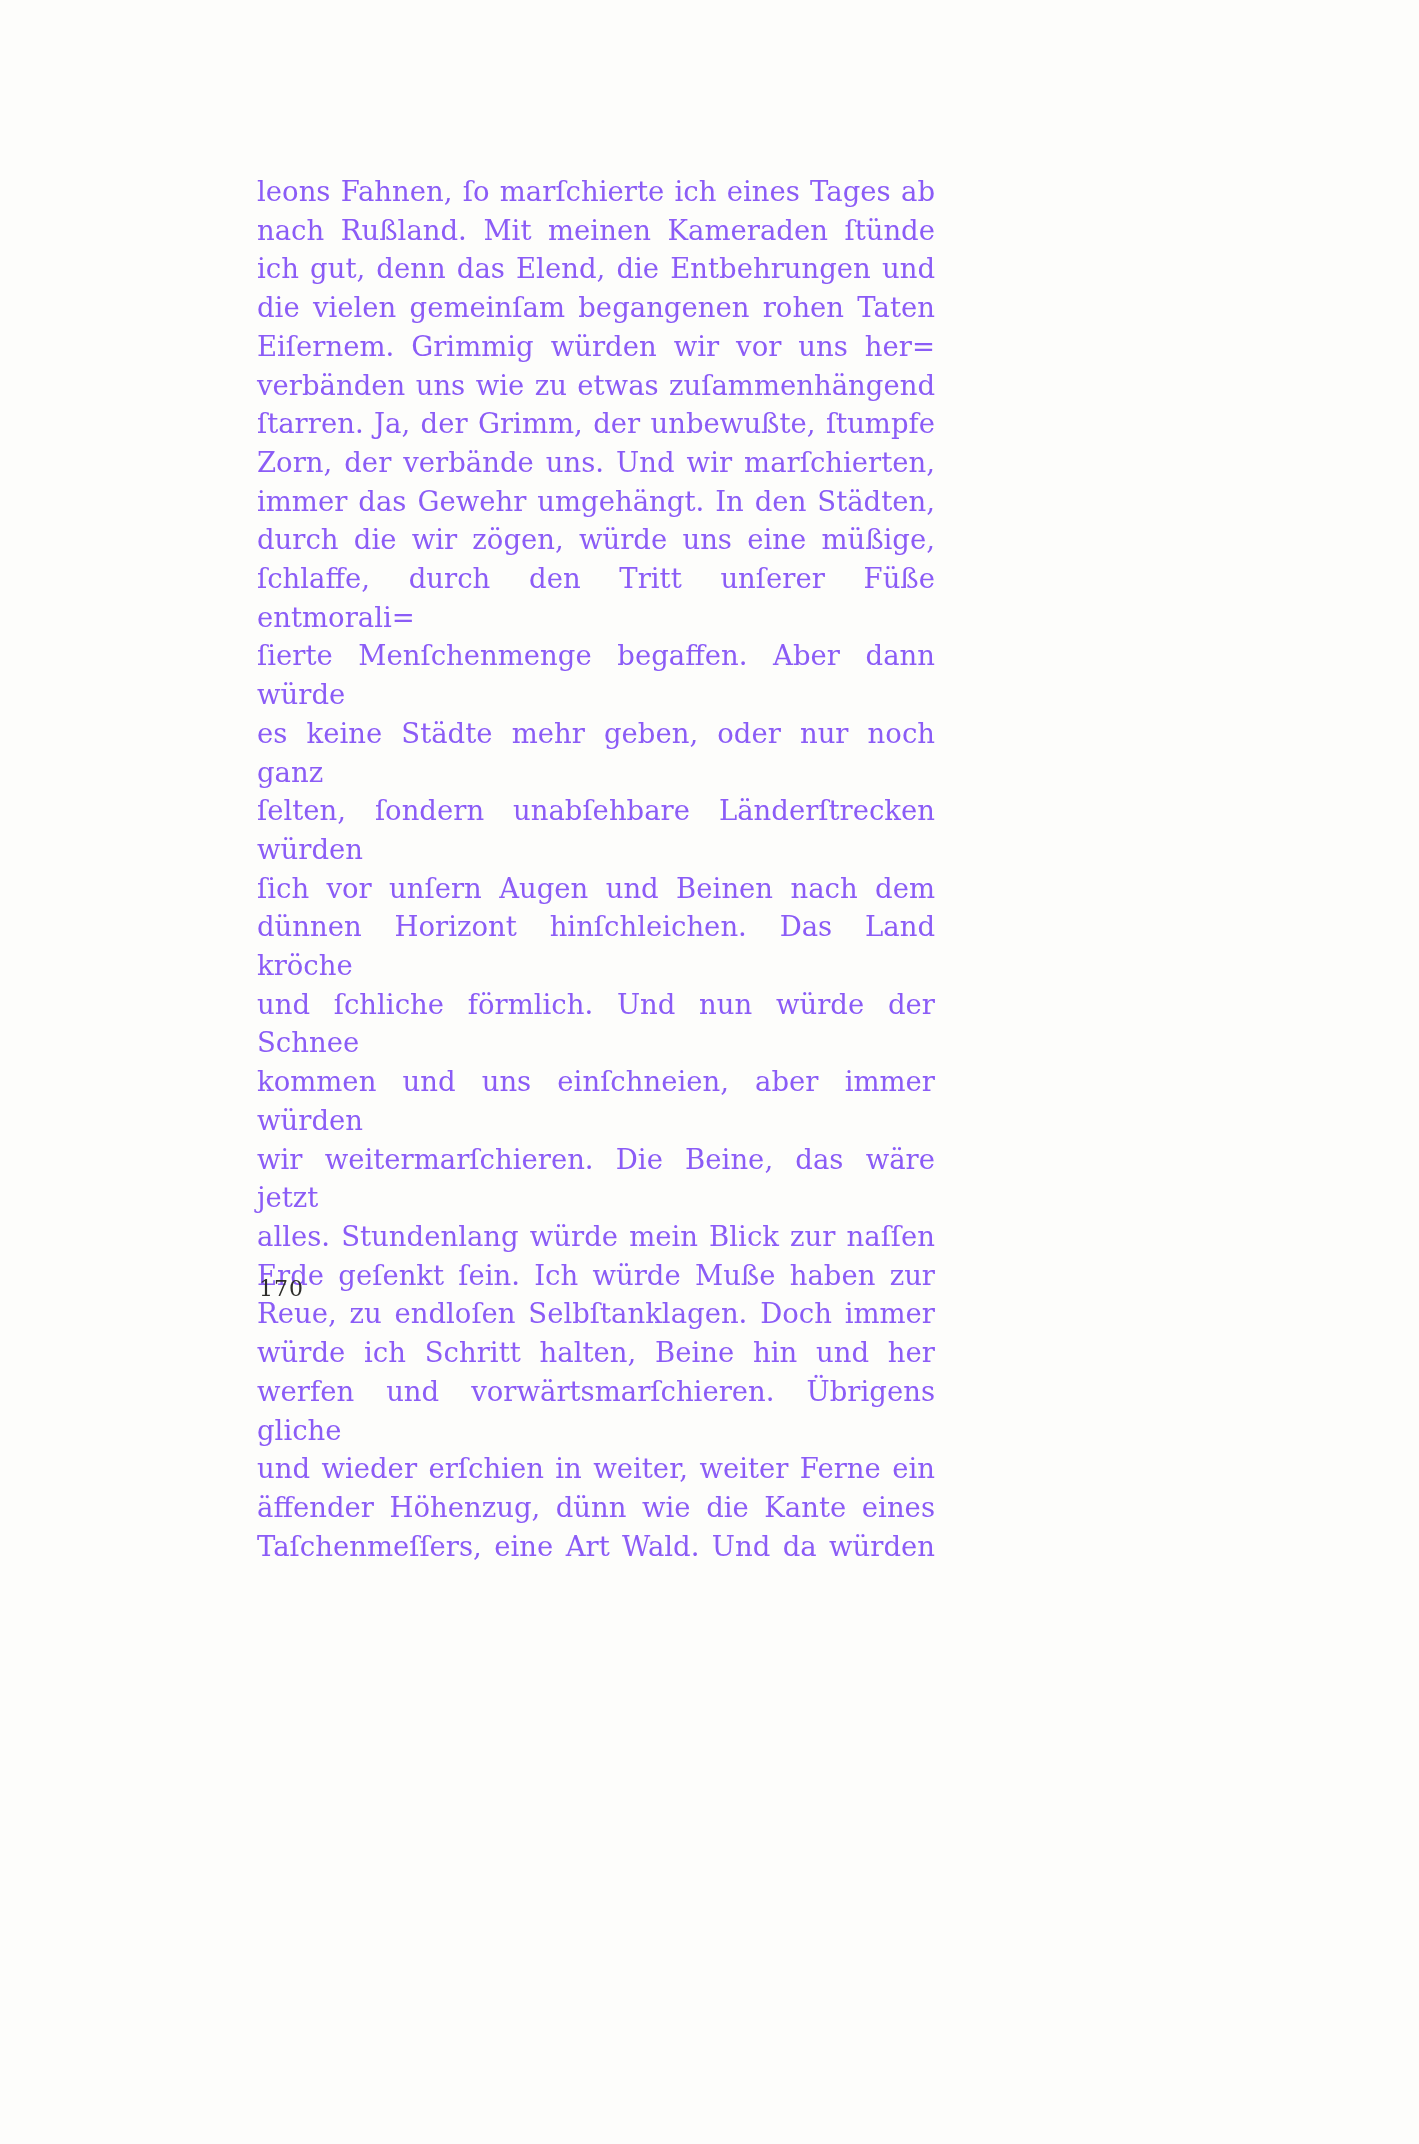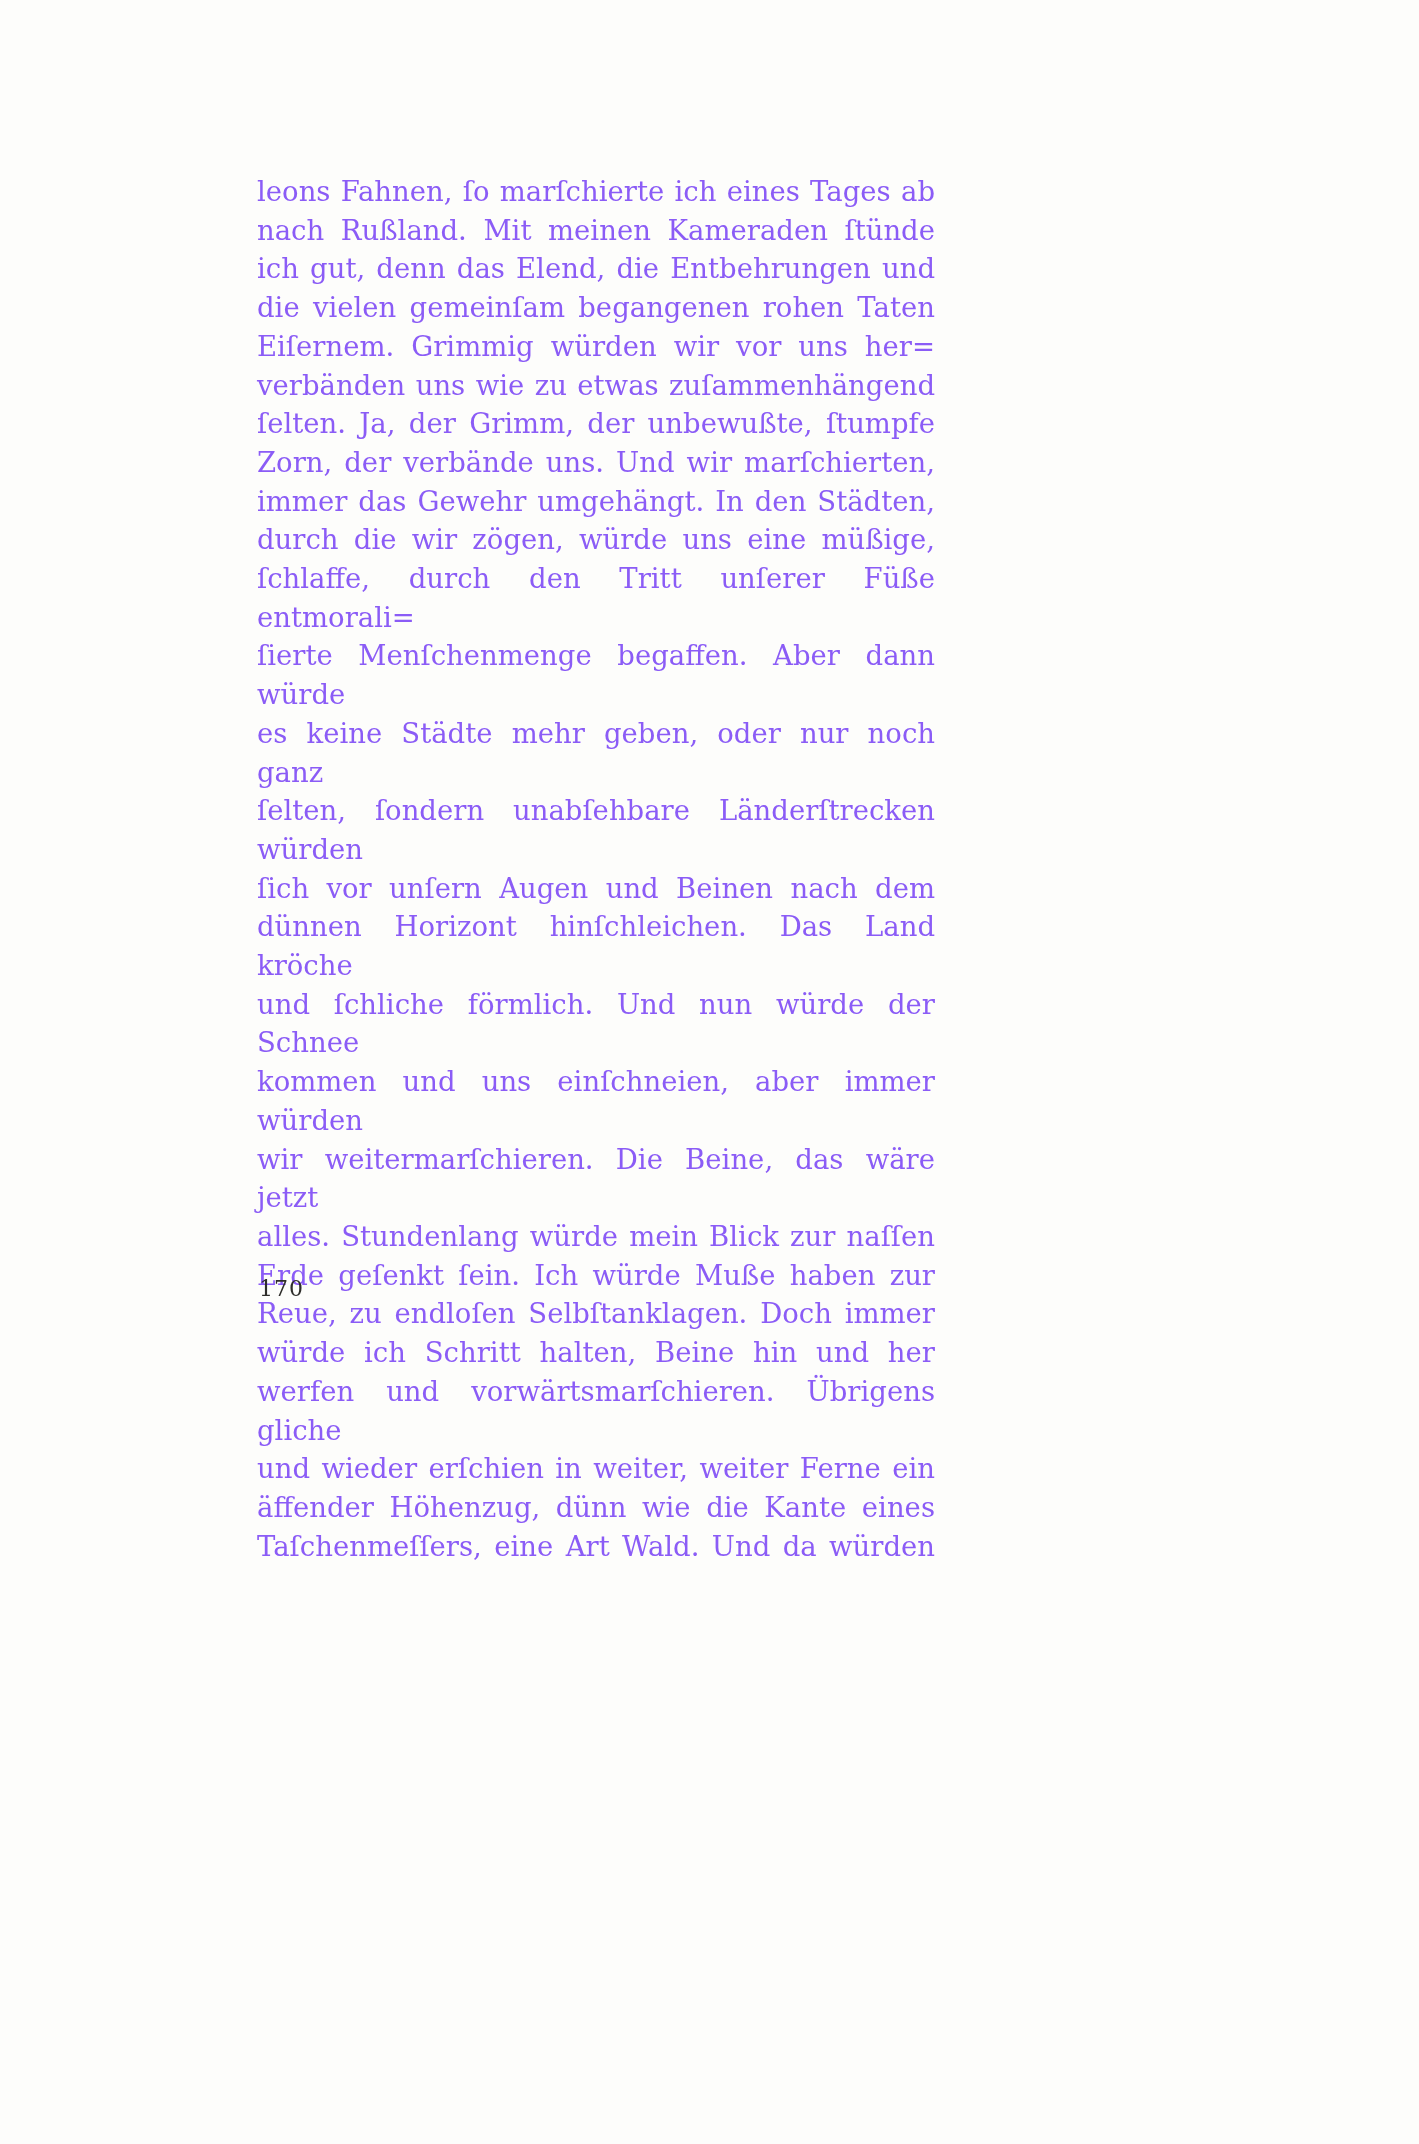--- a/index.html
+++ b/index.html
@@ -48,21 +48,21 @@
 <body>
 
 <div class="scan-page">
   <div class="text-block" id="text-block">
       <div class="text-line">leons Fahnen, ſo marſchierte ich eines Tages ab</div>
       <div class="text-line">nach Rußland. Mit meinen Kameraden ſtünde</div>
       <div class="text-line">ich gut, denn das Elend, die Entbehrungen und</div>
       <div class="text-line">die vielen gemeinſam begangenen rohen Taten</div>
       <div class="text-line">Eiſernem. Grimmig würden wir vor uns her=</div>
       <div class="text-line">verbänden uns wie zu etwas zuſammenhängend</div>
-      <div class="text-line">ſelten. Ja, der Grimm, der unbewußte, ſtumpfe</div>
+      <div class="text-line">ſtarren. Ja, der Grimm, der unbewußte, ſtumpfe</div>
       <div class="text-line">Zorn, der verbände uns. Und wir marſchierten,</div>
       <div class="text-line">immer das Gewehr umgehängt. In den Städten,</div>
       <div class="text-line">durch die wir zögen, würde uns eine müßige,</div>
       <div class="text-line">ſchlaffe, durch den Tritt unſerer Füße entmorali=</div>
       <div class="text-line">ſierte Menſchenmenge begaffen. Aber dann würde</div>
       <div class="text-line">es keine Städte mehr geben, oder nur noch ganz</div>
       <div class="text-line">ſelten, ſondern unabſehbare Länderſtrecken würden</div>
       <div class="text-line">ſich vor unſern Augen und Beinen nach dem</div>
       <div class="text-line">dünnen Horizont hinſchleichen. Das Land kröche</div>
       <div class="text-line">und ſchliche förmlich. Und nun würde der Schnee</div>

